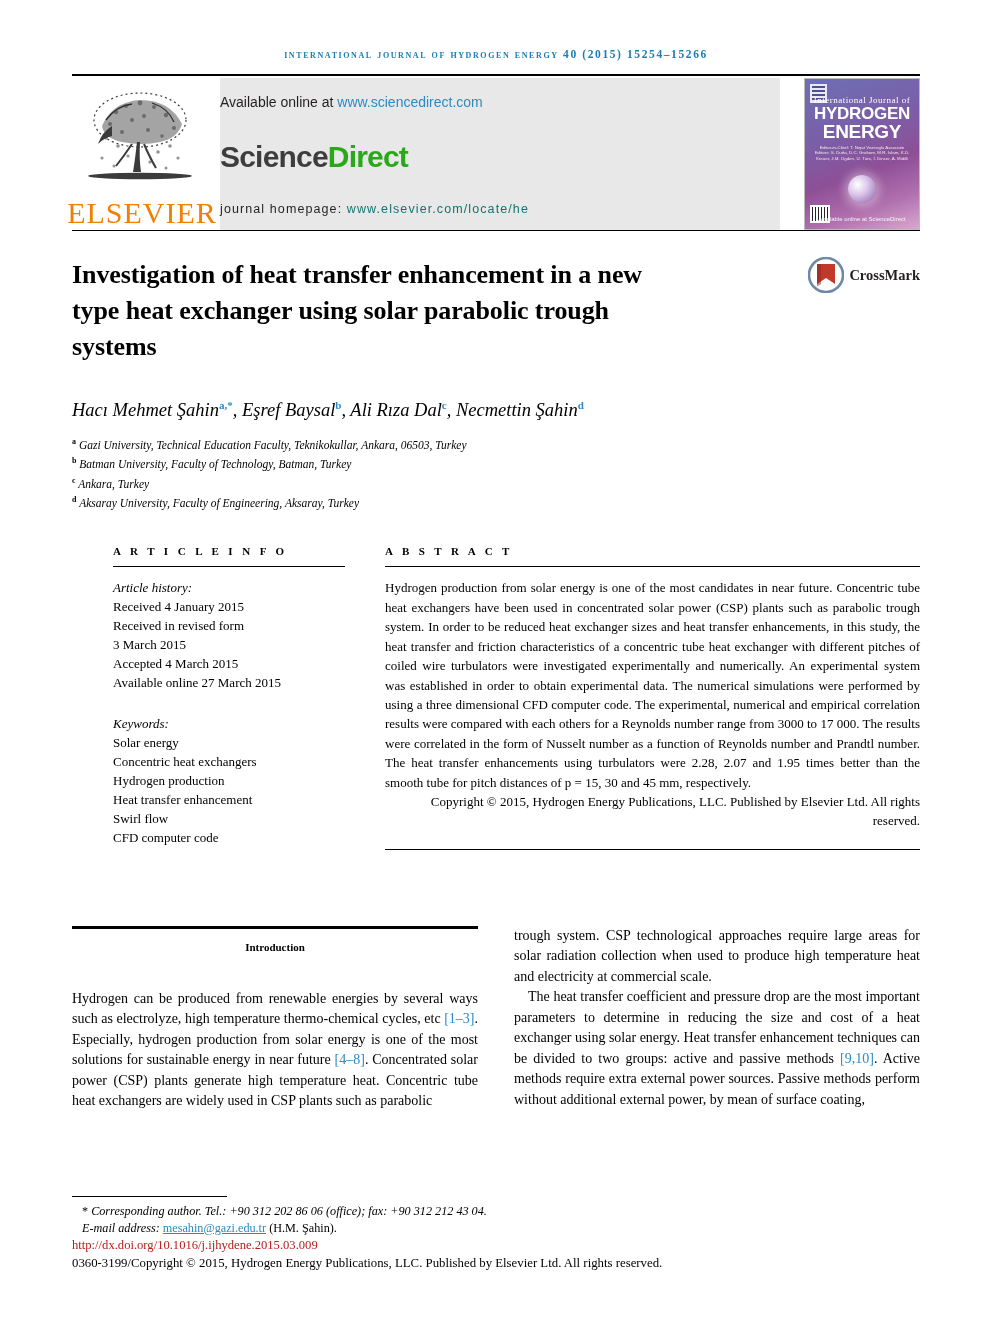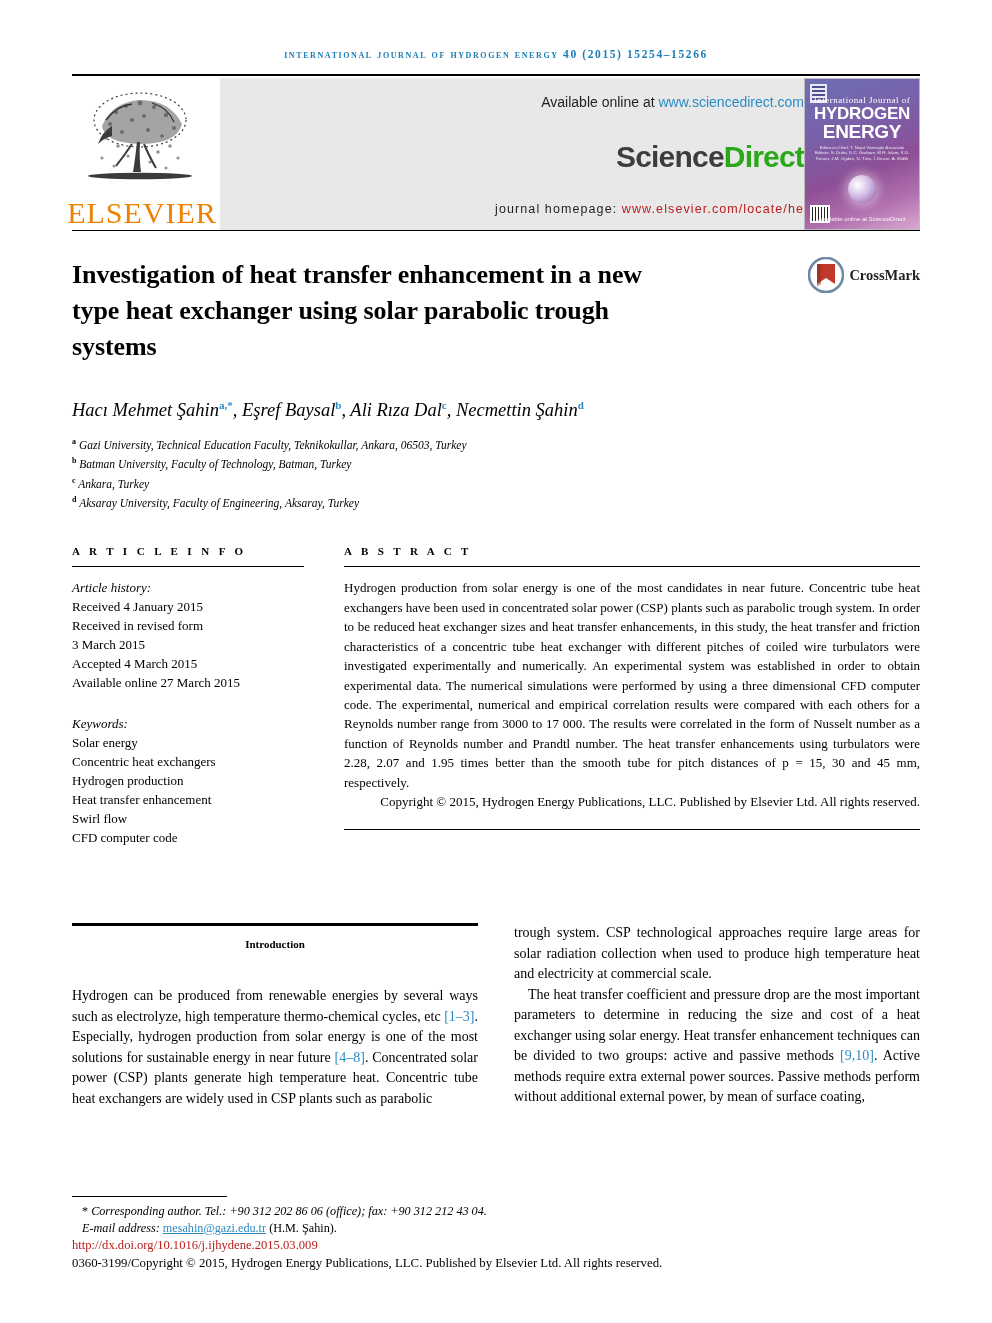--- a/index.html
+++ b/index.html
@@ -56,24 +56,24 @@
     letter-spacing: 1px;
     color: #f08000;
     line-height: 1;
     margin-top: 2px;
   }
 
   .sd-box {
     flex: 1;
     background: #e8e8e8;
     margin-left: 8px;
-    margin-right: 0;
+    margin-right: 24px;
     display: flex;
     flex-direction: column;
-    align-items: flex-end;
+    align-items: flex-start;
     justify-content: space-between;
     padding: 16px 0 14px 0;
   }
   .avail-line {
     font-family: "Liberation Sans", sans-serif;
     font-size: 14px;
     color: #231f20;
   }
   .avail-line a { color: #2b8bc4; text-decoration: none; }
   .sd-logo {
@@ -84,21 +84,21 @@
     margin-top: 2px;
   }
   .sd-science { color: #3d3d3d; }
   .sd-direct { color: #2aa81a; }
   .journal-home {
     font-family: "Liberation Sans", sans-serif;
     font-size: 12.5px;
     letter-spacing: 1.1px;
     color: #231f20;
   }
-  .journal-home a { color: #b91c1c; text-decoration: none; }
+  .journal-home a { color: #0f766e; text-decoration: none; }
 
   .cover-thumb {
     width: 116px;
     height: 152px;
     position: relative;
     overflow: hidden;
     border: 1px solid #bbb;
     background: linear-gradient(160deg, #6d6fb5 0%, #7a5fa8 35%, #8e4f96 60%, #b06fae 80%, #d8a8d0 100%);
     padding-left: 11px;
   }
@@ -188,21 +188,21 @@
     color: #000;
   }
   .affiliations sup { font-size: 8px; font-style: normal; font-weight: bold; }
 
   
   .info-abstract {
     margin-top: 34px;
     display: flex;
     gap: 40px;
   }
-  .col-info { width: 232px; }
+  .col-info { width: 232px; margin-left: 41px; }
   .col-abstract { flex: 1; }
 
   .sechead {
     font-family: "Liberation Serif", serif;
     font-size: 11px;
     font-weight: bold;
     letter-spacing: 3.4px;
     padding-bottom: 9px;
   }
   .hr-under { border-top: 1.8px solid #000; margin-bottom: 11px; }

